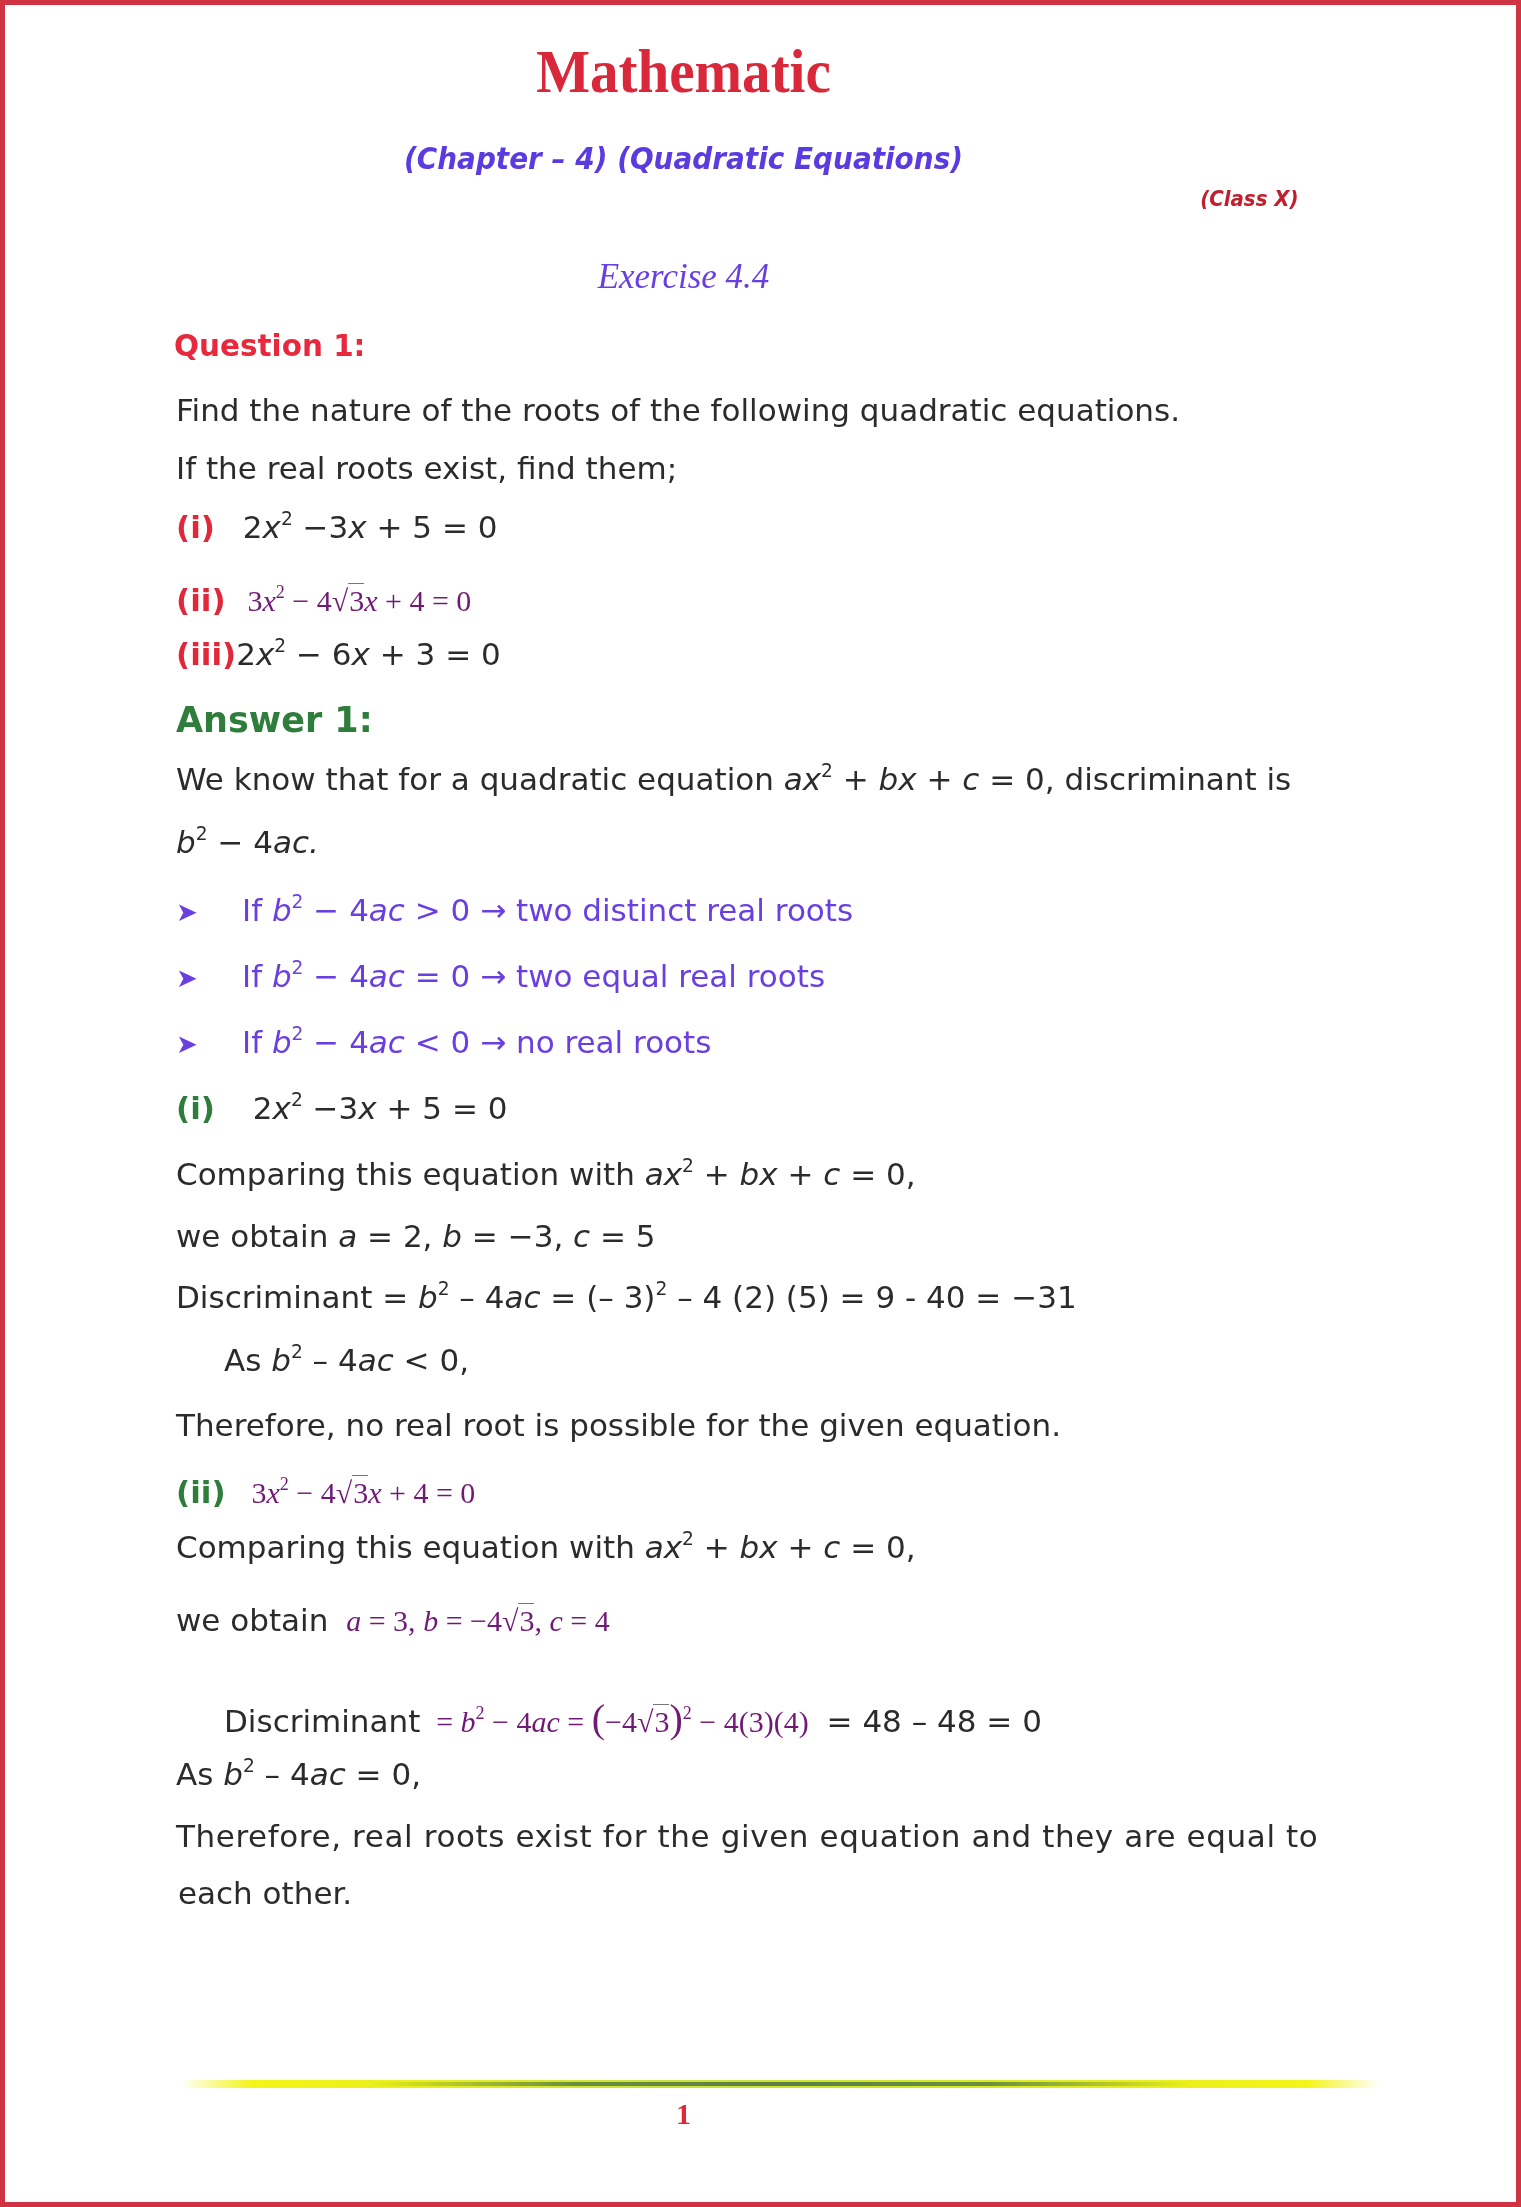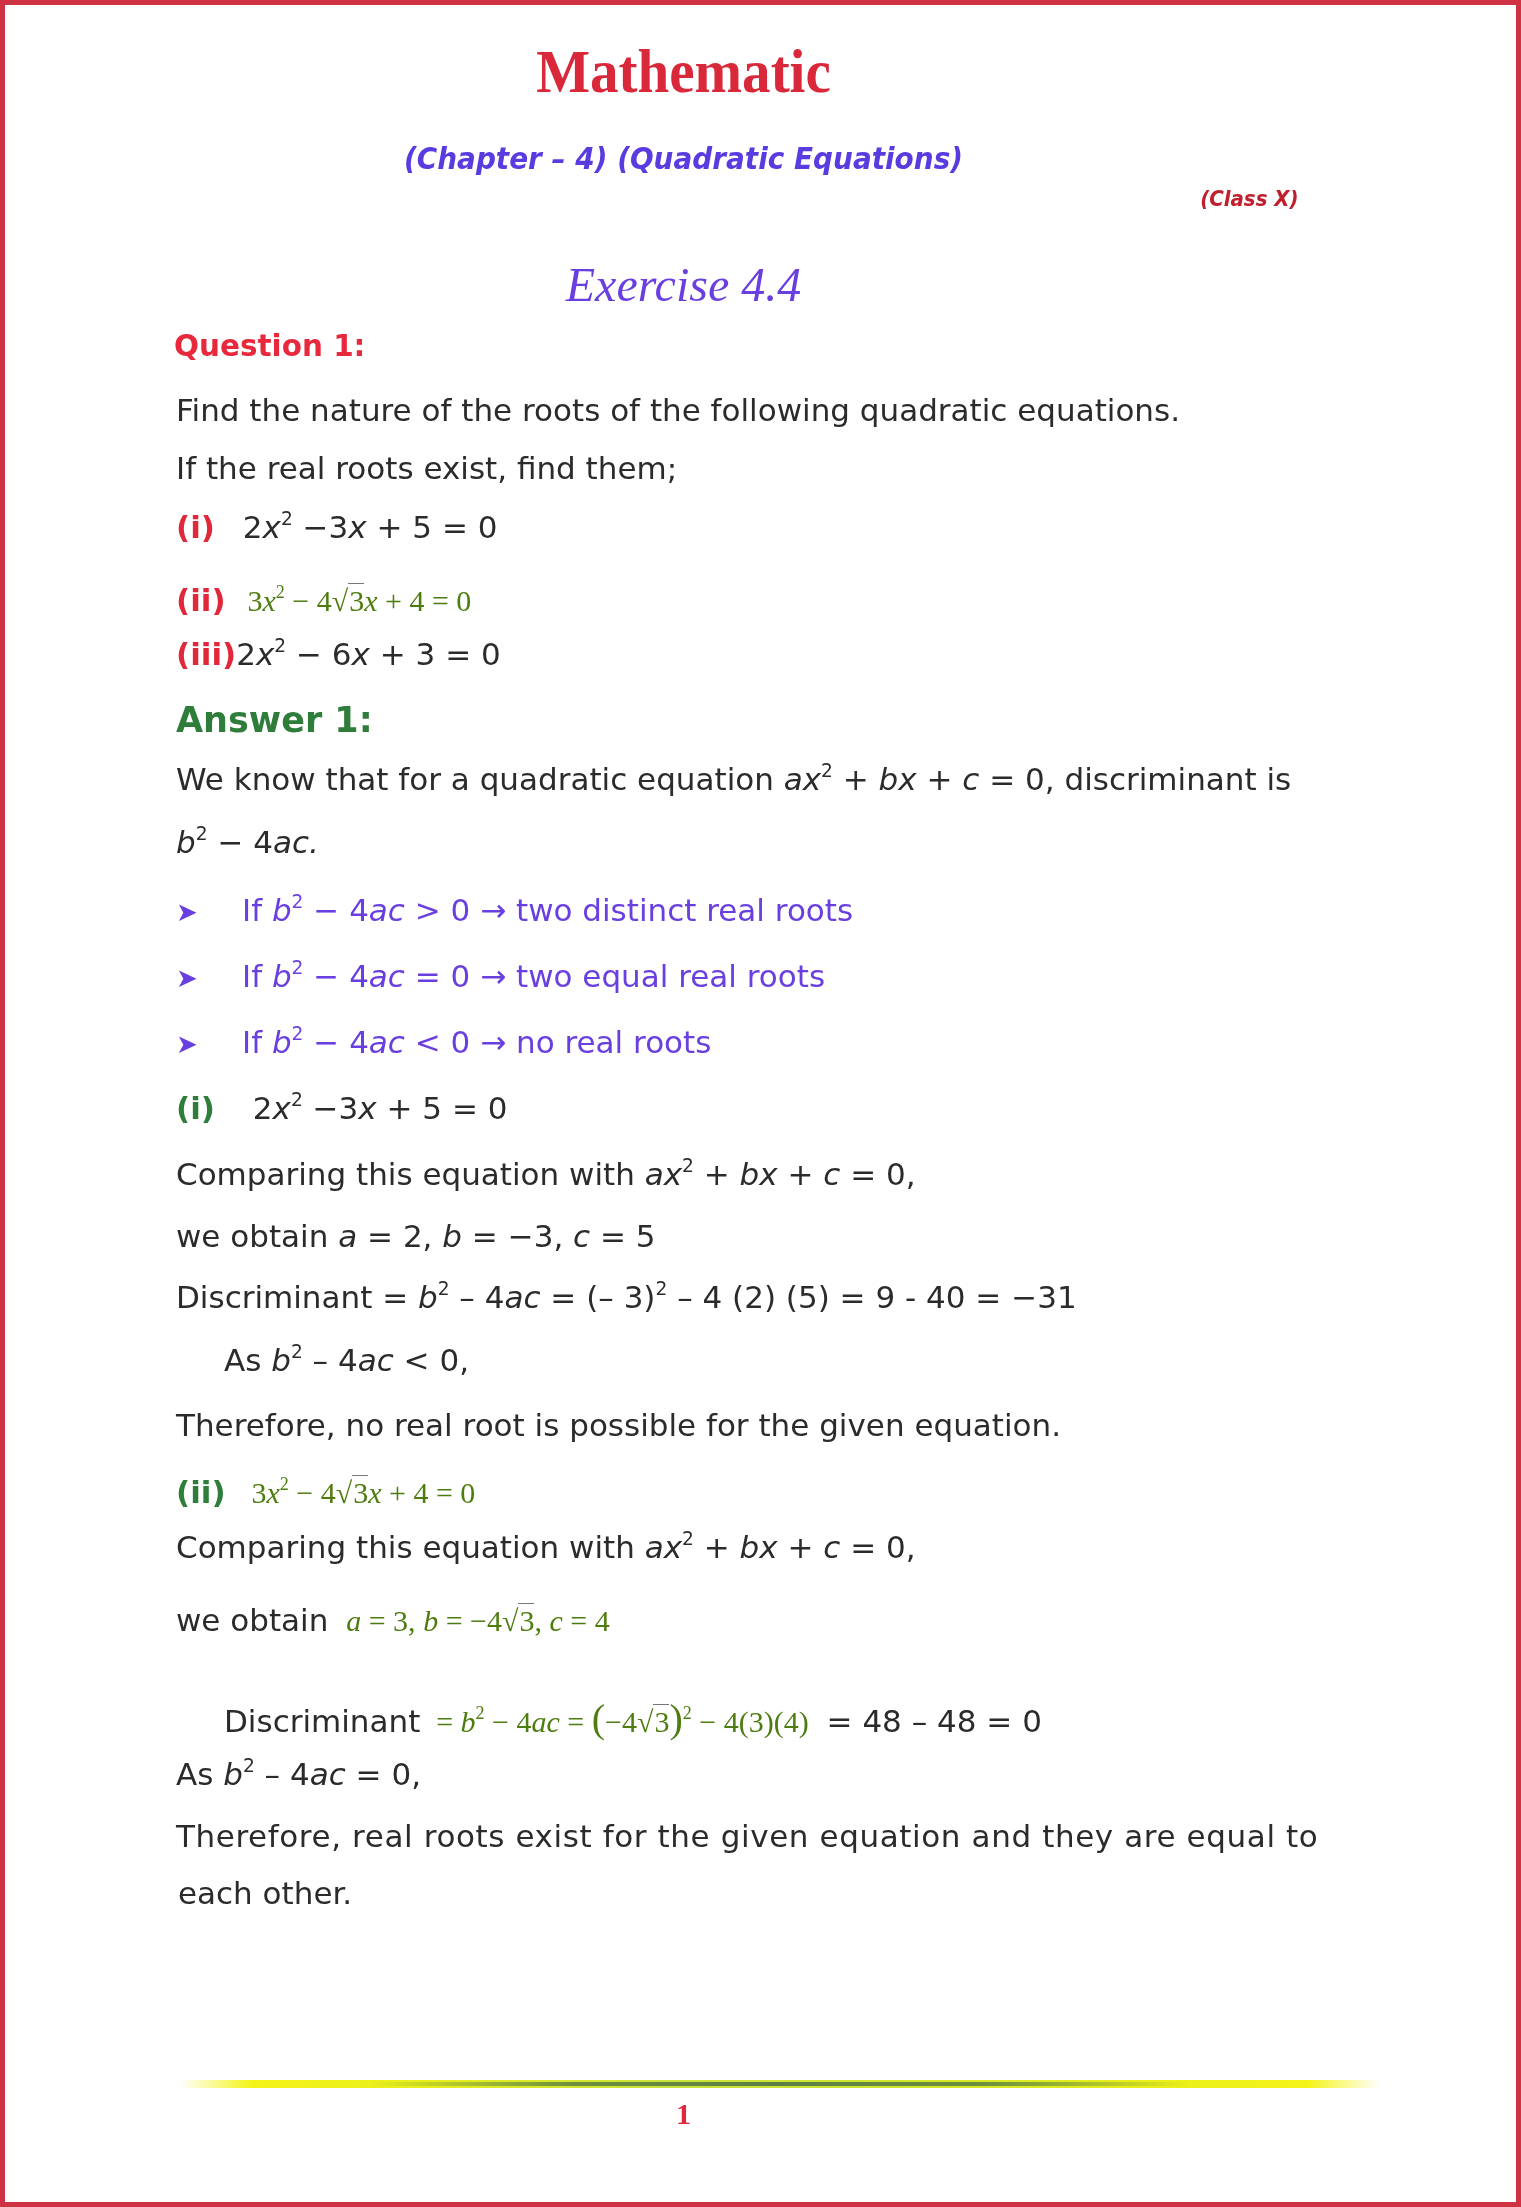--- a/index.html
+++ b/index.html
@@ -23,37 +23,37 @@
   .chapter {
     font-family: "DejaVu Sans", sans-serif; font-weight: bold; font-style: italic;
     font-size: 30px; color: #5a3be0; transform: scaleX(0.93);
   }
   .classx {
     font-family: "DejaVu Sans", sans-serif; font-weight: bold; font-style: italic;
     font-size: 22px; color: #c0202e; transform: scaleX(0.9);
   }
   .exercise {
     font-family: "Liberation Serif", "DejaVu Serif", serif; font-style: italic;
-    font-size: 48px; color: #6a3fe0;
+    font-size: 35px; color: #6a3fe0;
   }
   .qhead {
     font-family: "DejaVu Sans", sans-serif; font-size: 31px; color: #e8283c;
     font-weight: bold; transform-origin: left; transform: scaleX(0.95);
   }
   .ahead {
     font-family: "DejaVu Sans", sans-serif; font-size: 35px; color: #2e7d3a;
     font-weight: bold;
   }
   .txt { font-size: 31px; color: #2b2b2b; left: 176px; }
   .lbl-red { color: #e0283a; font-weight: bold; }
   .lbl-green { color: #2e7d3a; font-weight: bold; }
   .purple { color: #6a3fe0; }
   .arrow-bullet { color: #6a3fe0; font-size: 26px; display: inline-block; width: 66px; }
   .serifeq {
-    font-family: "Liberation Serif", "DejaVu Serif", serif; color: #4d7c0f;
+    font-family: "Liberation Serif", "DejaVu Serif", serif; color: #701a75;
     font-size: 30px;
   }
   i { font-style: italic; }
   sup { font-size: 0.6em; vertical-align: 0.7em; line-height: 0; }
   .sqrt { border-top: 1.5px solid #777; padding-left: 1px; }
   .rule {
     position: absolute; left: 180px; width: 1200px; top: 2080px; height: 8px;
     background: linear-gradient(to right, rgba(255,255,0,0) 0%, #f4f41a 6%, #e8ef1a 20%, #c9e23a 40%, #cfe62a 60%, #e8ef1a 80%, #f4f41a 94%, rgba(255,255,0,0) 100%);
     border-radius: 4px;
   }

